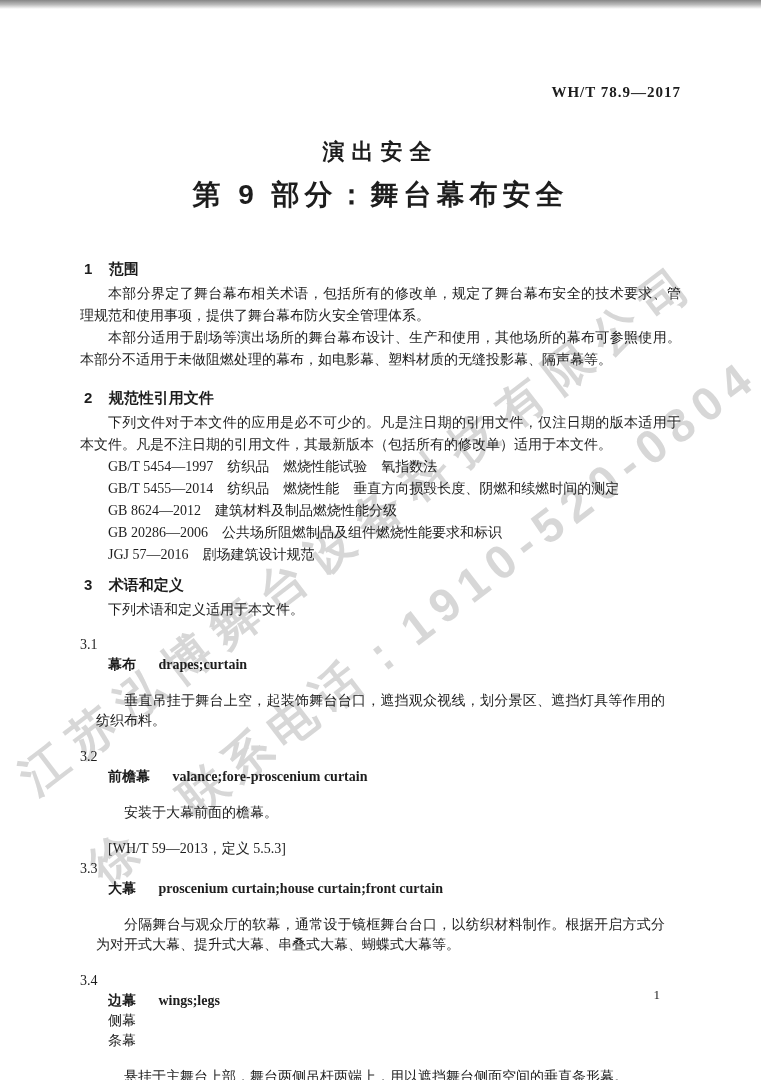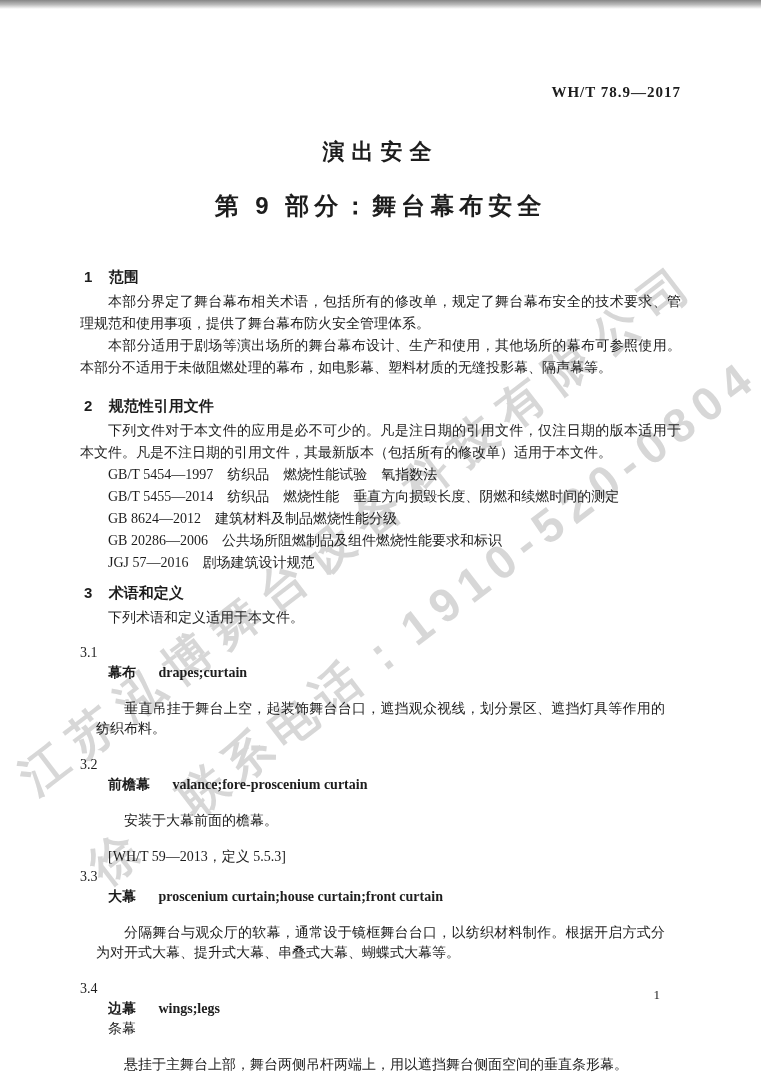--- a/index.html
+++ b/index.html
@@ -13,21 +13,21 @@
         font-weight:bold;color:#c8c8c8;opacity:.72;white-space:nowrap;
         transform-origin:0 50%;transform:rotate(-37.5deg);}
   .wm1{left:26px;top:752px;font-size:47px;letter-spacing:13px;}
   .wm2{left:96px;top:842px;font-size:47px;letter-spacing:9px;}
   
   .content{position:relative;z-index:1;padding:84px 80px 0 80px;}
   .std-code{text-align:right;font-weight:bold;font-size:15px;letter-spacing:1px;}
   .doc-title{margin-top:36px;text-align:center;
         font-family:Liberation Sans, sans-serif;font-weight:bold;}
   .t1{font-size:22px;letter-spacing:7px;}
-  .t2{margin-top:23px;font-size:24px;letter-spacing:5px;}
+  .t2{margin-top:9px;font-size:28px;letter-spacing:5px;}
   .sec-h{font-family:"Liberation Sans","DejaVu Sans",sans-serif;font-weight:bold;
         font-size:15px;margin:4px;}
   .sec-num{margin-right:1.1em;}
   #sec1-h{margin-top:46px;}
   #sec2-h{margin-top:18px;}
   #sec3-h{margin-top:10px;}
   p.body-p{margin:0;font-size:14px;line-height:22px;text-align:justify;text-indent:2em;}
   .p-first{margin-top:16px;}
   .ref-list{font-size:14px;line-height:22px;padding-left:2em;}
   .terms{font-size:14px;line-height:20px;margin-top:14px;}
@@ -100,20 +100,21 @@
       <div class="term-num">3.3</div>
       <div class="term-line">
         <span class="term-zh">大幕</span><span class="term-en">proscenium curtain;house curtain;front curtain</span>
       </div>
       <p class="term-def">分隔舞台与观众厅的软幕，通常设于镜框舞台台口，以纺织材料制作。根据开启方式分为对开式大幕、提升式大幕、串叠式大幕、蝴蝶式大幕等。</p>
 
       <div class="term-num">3.4</div>
       <div class="term-line">
         <span class="term-zh">边幕</span><span class="term-en">wings;legs</span>
       </div>
+      <div class="term-alt">侧幕</div>
       <div class="term-alt">条幕</div>
       <p class="term-def">悬挂于主舞台上部，舞台两侧吊杆两端上，用以遮挡舞台侧面空间的垂直条形幕。</p>
 
     </div>
   </div>
 
   <div class="page-num">1</div>
 
 </div>
 

